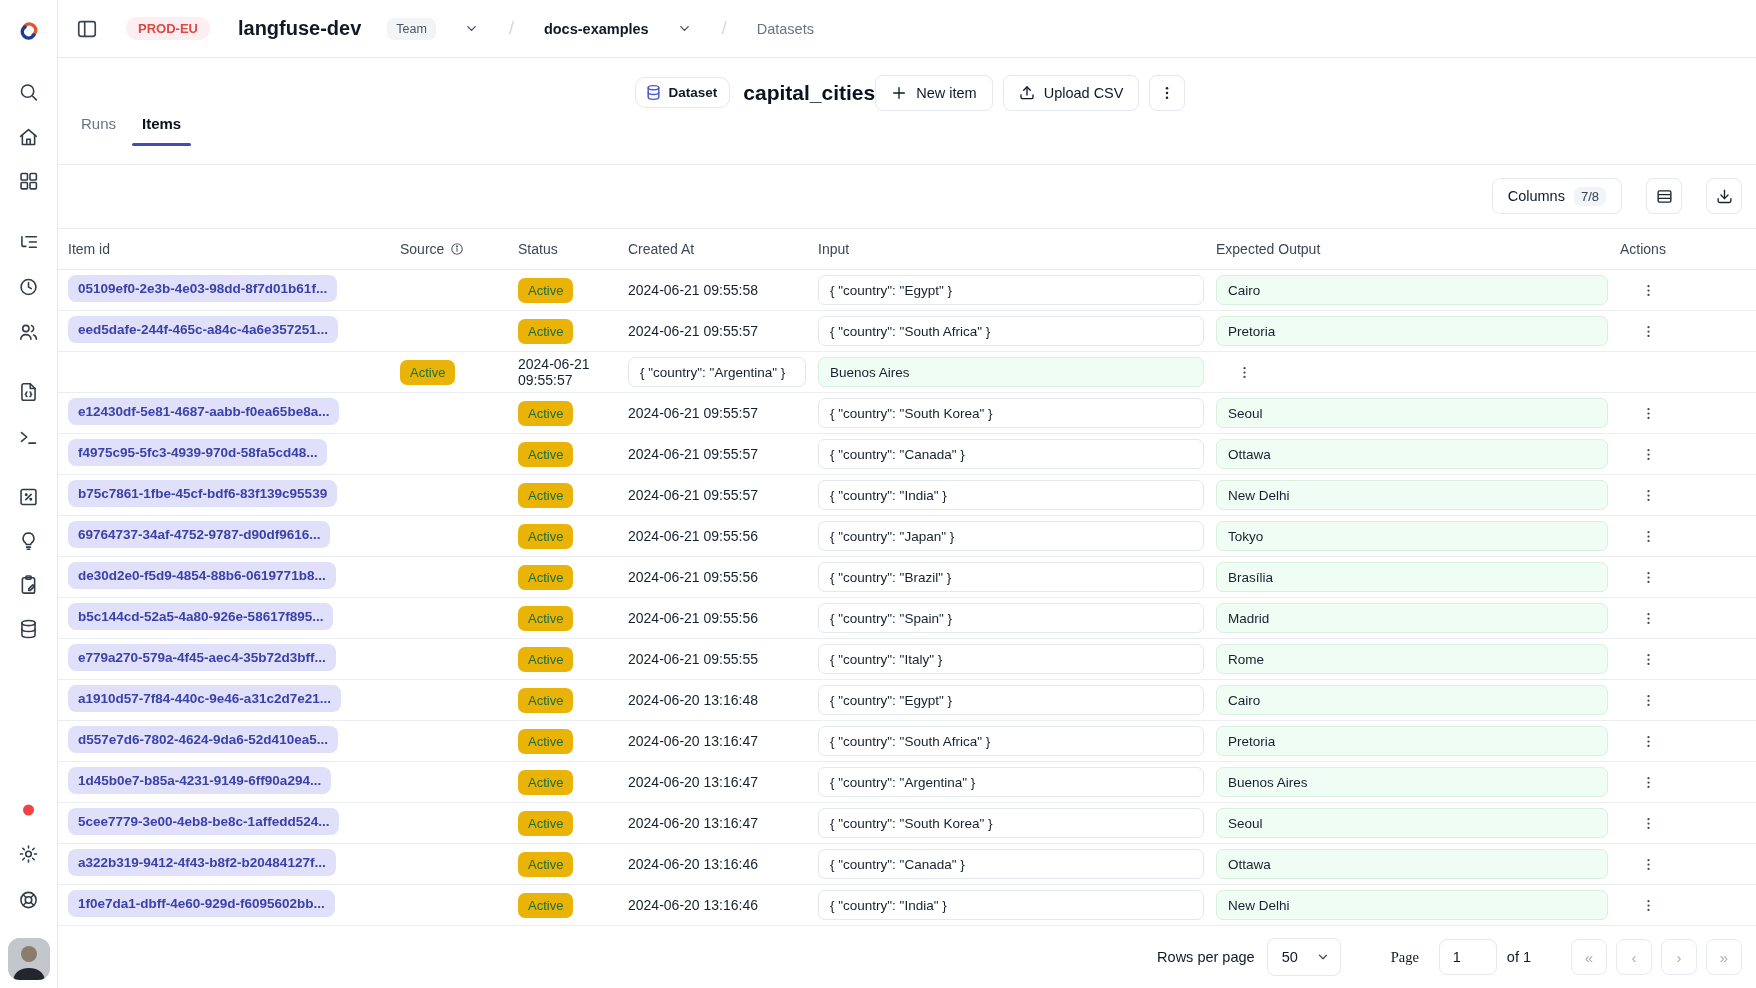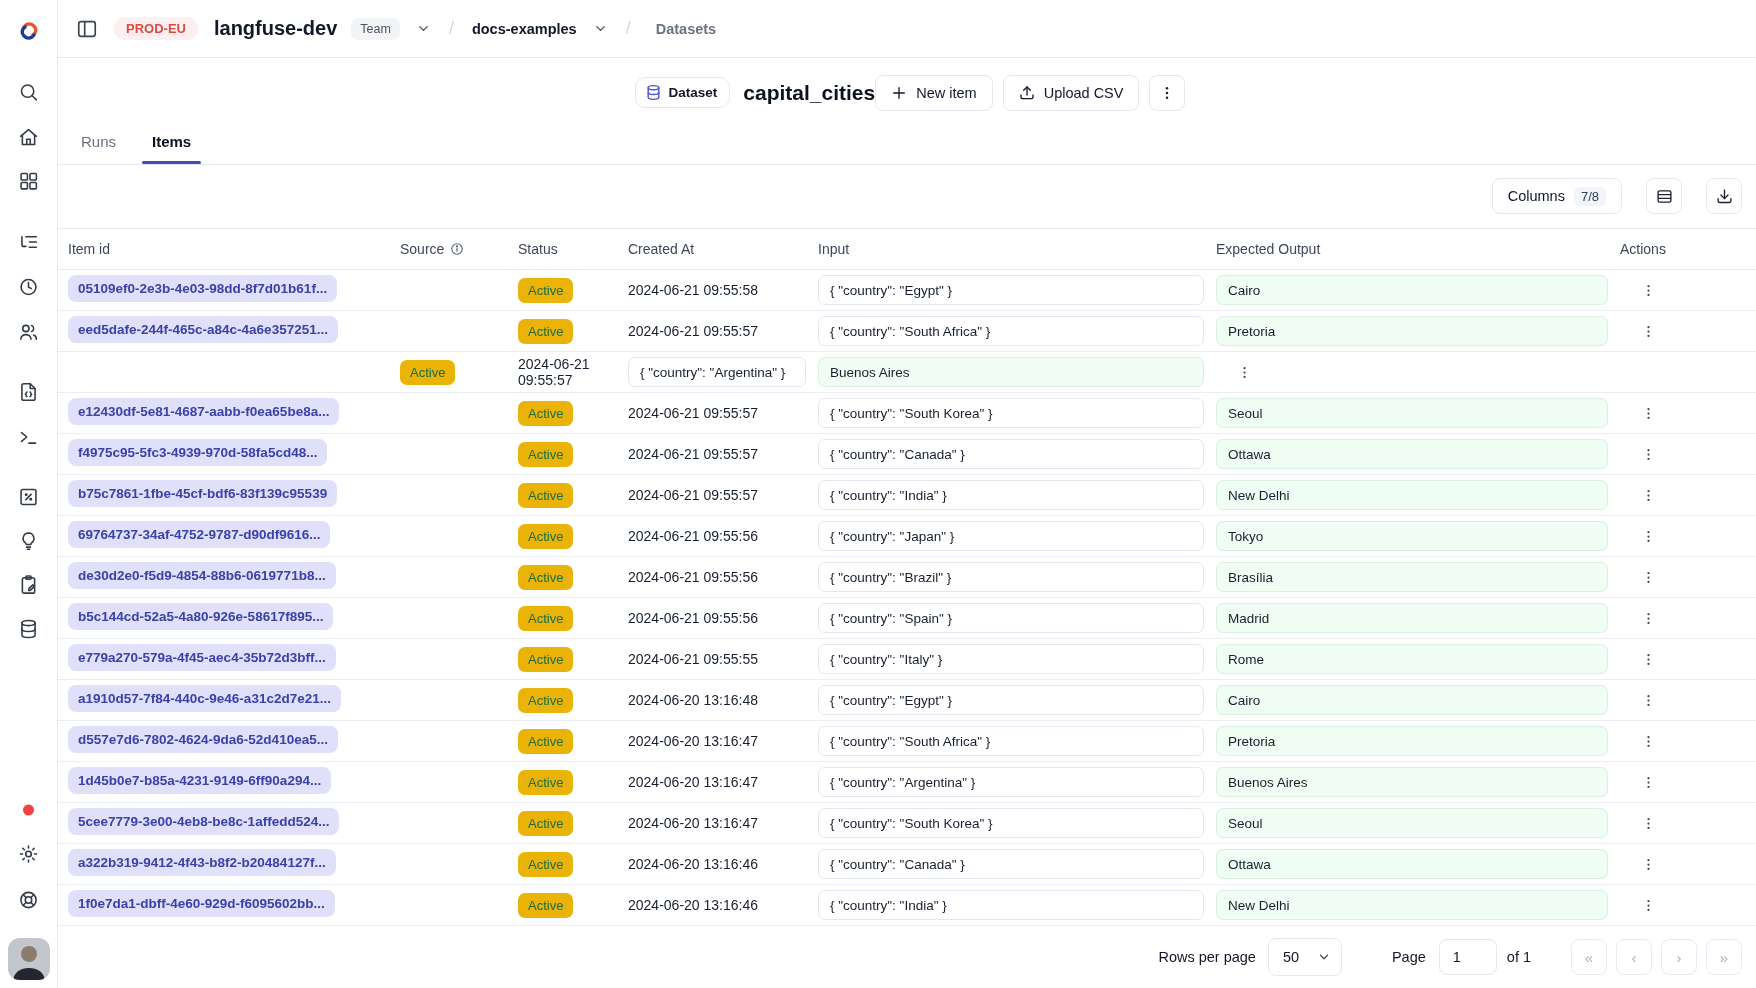--- a/index.html
+++ b/index.html
@@ -16,52 +16,52 @@
   .logo { position:absolute; left:29px; top:31px; transform:translate(-50%,-50%); cursor:pointer; }
   .sb-item { position:absolute; left:0; width:57px; display:flex; justify-content:center;
              transform:translateY(-50%); color:#323b48; cursor:pointer; }
   .record-dot { width:11px; height:11px; border-radius:50%; background:#ef4444; }
   .avatar { position:absolute; left:8px; top:938px; width:42px; height:42px; border-radius:12px;
             overflow:hidden; background:linear-gradient(#d4d7db,#b4b9c0); cursor:pointer; }
 
   
   .topbar { position:absolute; left:58px; top:0; right:0; height:58px;
             border-bottom:1px solid #e7eaf0; display:flex; align-items:center;
-            padding:0 20px 0 18px; gap:16px; background:#fff; }
+            padding:0 20px 0 18px; gap:28px; background:#fff; }
   .panel-toggle { color:#3a4350; cursor:pointer; display:flex; }
   .env-badge { background:#fdeef1; color:#dc4a41; font-size:13px; font-weight:600;
                padding:4px 12px; border-radius:14px; }
   .org-name { font-size:20px; font-weight:600; color:#111827; cursor:pointer; }
   .type-badge { background:#f2f4f6; color:#4b5563; font-size:12.5px; font-weight:500;
                 padding:4px 9px; border-radius:7px; margin-left:-2px; }
   .chev { color:#49515e; display:flex; cursor:pointer; }
   .crumb-sep { color:#d3d8df; font-size:18px; font-weight:300; padding:0 2px; }
   .crumb { font-size:14.5px; font-weight:700; color:#111827; cursor:pointer; }
-  .crumb.muted { color:#6b7280; font-weight:700; cursor:default;margin-left:7px; }
+  .crumb.muted { color:#6b7280; font-weight:400; cursor:default; }
 
   
   .main { position:absolute; left:58px; top:63px; right:0; bottom:0;
           display:flex; flex-direction:column; }
 
   .title-row { height:52px; display:flex; align-items:center; justify-content:center;
                padding:8px 16px 0 22px; }
   .title-left { display:flex; align-items:center; }
   .entity-pill { display:inline-flex; align-items:center; gap:7px; border:1px solid #e5e8ee;
                  border-radius:10px; padding:6px 12px 6px 9px; font-size:13.5px; font-weight:700;
                  color:#111827; }
   .page-title { font-size:21px; font-weight:700; margin-left:13px; color:#0b1220; }
   .title-actions { display:flex; align-items:center; gap:10px; }
 
   .btn { display:inline-flex; align-items:center; gap:9px; height:36px; padding:0 15px;
          border:1px solid #e5e8ee; border-radius:8px; background:#fff; font-size:14.5px;
          font-weight:500; color:#0f172a; font-family:inherit; cursor:pointer; }
   .icon-btn { width:36px; padding:0; justify-content:center; }
 
-  .tabs-row { height:50px; border-bottom:1px solid #e7eaf0; display:flex; align-items:flex-end;
-              padding-left:13px; gap:16px; }
+  .tabs-row { height:50px; border-bottom:1px solid #e7eaf0; display:flex; align-items:flex-start;
+              padding-left:13px; gap:6px; }
   .tab { position:relative; padding:0 10px 14px; font-size:15px; font-weight:500;
          color:#6b7280; cursor:pointer; }
   .tab.active { color:#0b1220; font-weight:600; }
   .tab.active::after { content:""; position:absolute; left:0; right:0; bottom:0; height:3px;
                        background:#424db4; border-radius:2px; }
 
   .toolbar-row { height:64px; display:flex; align-items:center; justify-content:flex-end;
                  gap:24px; padding-right:14px; }
   .count-badge { background:#f1f5f9; border-radius:6px; padding:2px 7px; font-size:13px;
                  color:#334155; font-weight:500; }
@@ -85,21 +85,21 @@
   .expected-box { border:1px solid #d9efe0; background:#f0fdf4; }
   .kebab-btn { background:none; border:none; margin-left:17px; cursor:pointer; padding:4px; }
 
   
   .footer { height:62px; display:flex; align-items:center; justify-content:flex-end;
             padding-right:14px; font-size:14.5px; color:#111827; }
   .rpp-label { font-weight:500; margin-right:12px; }
   .select50 { width:74px; height:38px; border:1px solid #e5e8ee; border-radius:8px;
               display:inline-flex; align-items:center; justify-content:space-between;
               padding:0 10px 0 14px; cursor:pointer; background:#fff; font-size:14.5px; }
-  .page-label { font-weight:500; margin:0 13px 0 50px; }
+  .page-label { font-weight:500; margin:0 20px 0 50px;font-family:Liberation Serif, serif; }
   .page-input { width:58px; height:36px; border:1px solid #e5e8ee; border-radius:8px;
                 display:flex; align-items:center; padding-left:13px; background:#fff; }
   .of-label { margin:0 0 0 10px; }
   .nav-group { display:flex; gap:9px; margin-left:40px; }
   .page-nav-btn { width:36px; height:36px; border:1px solid #e7eaf0; border-radius:8px;
                   background:#fff; color:#a6aeba; font-size:15px; display:inline-flex;
                   align-items:center; justify-content:center; cursor:pointer; font-family:inherit; }
 </style>
 </head>
 <body>

